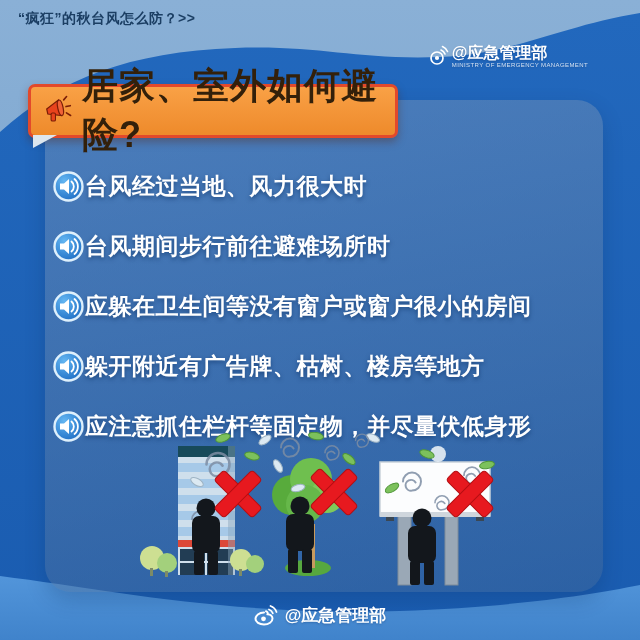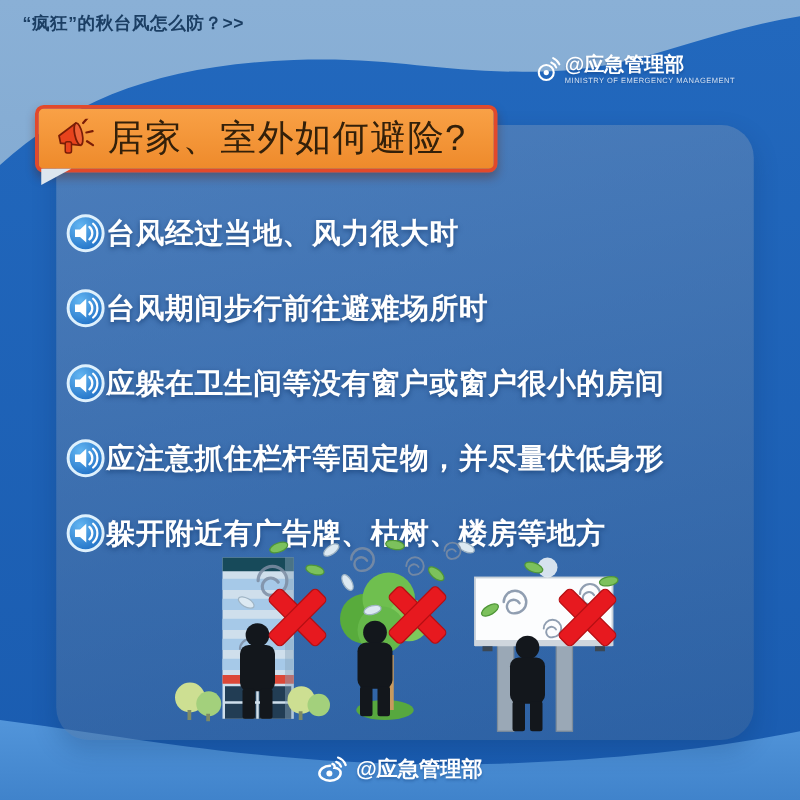--- a/index.html
+++ b/index.html
@@ -36,21 +36,21 @@
 
   
   .banner{
     position:absolute;left:-17px;top:-16px;width:352px;height:48px;
     background:linear-gradient(180deg,#f9a146,#ee8a2b);
     border:3px solid #e2492b;border-radius:7px;
     display:flex;align-items:center;gap:9px;padding-left:12px;
     box-shadow:0 4px 8px rgba(90,30,0,.35);
   }
   .banner h1{
-    margin:0;font-size:29px;font-weight:normal;color:#33200a;letter-spacing:1px;
+    margin:0;font-size:36px;font-weight:bold;color:#33200a;letter-spacing:1px;
   }
   .fold{
     position:absolute;left:2px;top:48px;width:0;height:0;
     border-top:13px solid #dde6ee;border-right:24px solid transparent;
   }
 
   
   .tips{
     list-style:none;margin:56px 0 0 0;padding:0;
   }
@@ -161,29 +161,29 @@
           <path d="M19.5,11.5 a6.5,6.5 0 0 1 0,10 M22.5,9 a10,10 0 0 1 0,15" fill="none" stroke="#ffffff" stroke-width="1.8" stroke-linecap="round"></path>
         </svg>
         <span>应躲在卫生间等没有窗户或窗户很小的房间</span>
       </li>
       <li>
         <svg class="tipicon" width="33" height="33" viewBox="0 0 33 33" aria-hidden="true">
           <circle cx="16.5" cy="16.5" r="14" fill="url(#bg1)" stroke="#def0fc" stroke-width="2.4"></circle>
           <path d="M8,13.5 h4 l5,-4.5 v15 l-5,-4.5 H8 Z" fill="#ffffff"></path>
           <path d="M19.5,11.5 a6.5,6.5 0 0 1 0,10 M22.5,9 a10,10 0 0 1 0,15" fill="none" stroke="#ffffff" stroke-width="1.8" stroke-linecap="round"></path>
         </svg>
+        <span>躲开附近有广告牌、枯树、楼房等地方</span>
+      </li>
+      <li>
+        <svg class="tipicon" width="33" height="33" viewBox="0 0 33 33" aria-hidden="true">
+          <circle cx="16.5" cy="16.5" r="14" fill="url(#bg1)" stroke="#def0fc" stroke-width="2.4"></circle>
+          <path d="M8,13.5 h4 l5,-4.5 v15 l-5,-4.5 H8 Z" fill="#ffffff"></path>
+          <path d="M19.5,11.5 a6.5,6.5 0 0 1 0,10 M22.5,9 a10,10 0 0 1 0,15" fill="none" stroke="#ffffff" stroke-width="1.8" stroke-linecap="round"></path>
+        </svg>
         <span>应注意抓住栏杆等固定物，并尽量伏低身形</span>
-      </li>
-      <li>
-        <svg class="tipicon" width="33" height="33" viewBox="0 0 33 33" aria-hidden="true">
-          <circle cx="16.5" cy="16.5" r="14" fill="url(#bg1)" stroke="#def0fc" stroke-width="2.4"></circle>
-          <path d="M8,13.5 h4 l5,-4.5 v15 l-5,-4.5 H8 Z" fill="#ffffff"></path>
-          <path d="M19.5,11.5 a6.5,6.5 0 0 1 0,10 M22.5,9 a10,10 0 0 1 0,15" fill="none" stroke="#ffffff" stroke-width="1.8" stroke-linecap="round"></path>
-        </svg>
-        <span>躲开附近有广告牌、枯树、楼房等地方</span>
       </li>
     </ul>
 
     <svg class="illus" width="380" height="156" viewBox="0 0 380 156" aria-hidden="true">
       <defs>
         <g id="person">
           <circle cx="0" cy="9" r="9.5" fill="#13171c"></circle>
           <rect x="-14" y="17" width="28" height="37" rx="7" fill="#13171c"></rect>
           <rect x="-12" y="52" width="10" height="24" rx="2" fill="#13171c"></rect>
           <rect x="2" y="52" width="10" height="24" rx="2" fill="#13171c"></rect>

